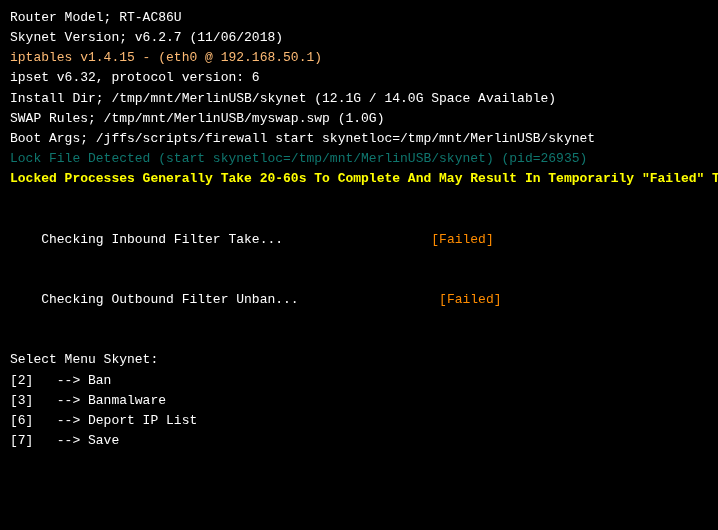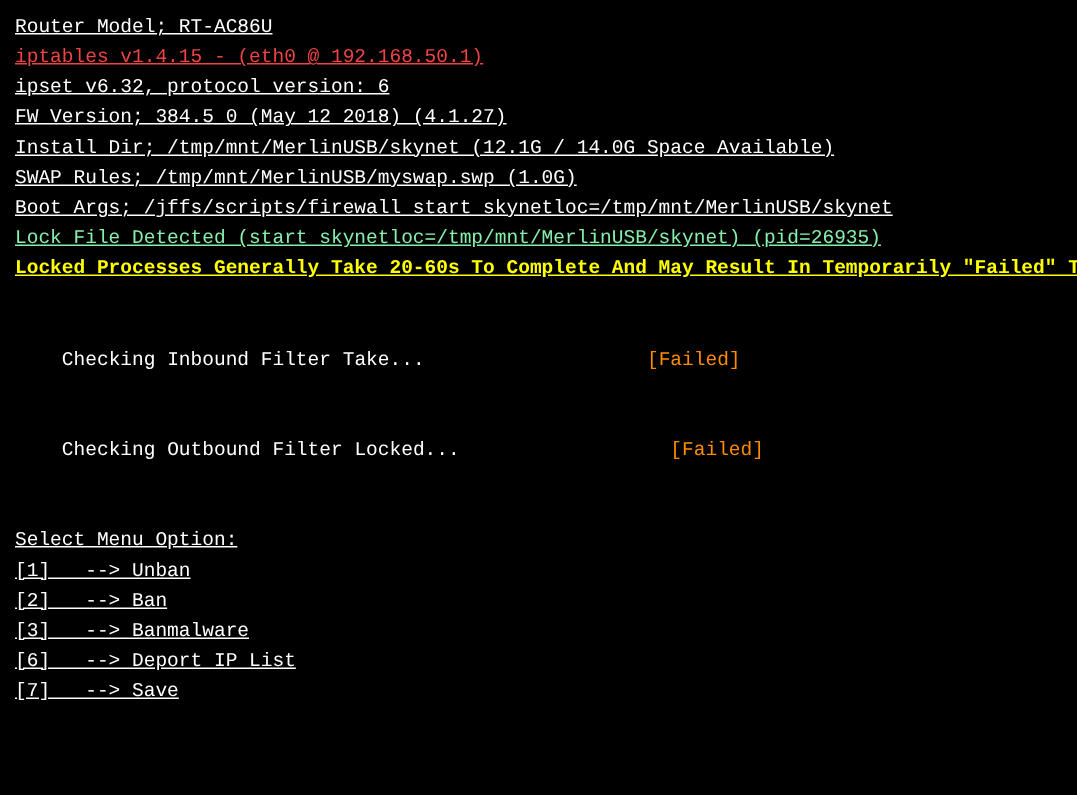--- a/index.html
+++ b/index.html
@@ -8,53 +8,51 @@
       font-family: 'Courier New', Courier, monospace;
       font-size: 13px;
       width: 718px;
       height: 530px;
       overflow: hidden;
       padding: 8px 10px;
     }
     .line {
       line-height: 1.55;
       white-space: pre;
-      text-decoration: underline;
     }
     .white { color: #ffffff; }
-    .cyan { color: #ef4444; }
-    .red { color: #86efac; }
+    .cyan { color: #fdba74; }
+    .red { color: #0f766e; }
     @keyframes blink {
       0%, 100% { opacity: 1; }
       50% { opacity: 0; }
     }
     .failed { color: #ff8c00; }
     .warning-line { color: #ffff00; font-weight: bold; }
   </style>
 </head>
 <body>
 
 <div>
   <div class="line white">Router Model; RT-AC86U</div>
+  <div class="line white">Skynet Version; v6.2.7 (11/06/2018)</div>
   <div class="line cyan">iptables v1.4.15 - (eth0 @ 192.168.50.1)</div>
   <div class="line white">ipset v6.32, protocol version: 6</div>
-  <div class="line white">FW Version; 384.5_0 (May 12 2018) (4.1.27)</div>
   <div class="line white">Install Dir; /tmp/mnt/MerlinUSB/skynet (12.1G / 14.0G Space Available)</div>
   <div class="line white">SWAP Rules; /tmp/mnt/MerlinUSB/myswap.swp (1.0G)</div>
   <div class="line white">Boot Args; /jffs/scripts/firewall start skynetloc=/tmp/mnt/MerlinUSB/skynet</div>
   <div class="line red">Lock File Detected (start skynetloc=/tmp/mnt/MerlinUSB/skynet) (pid=26935)</div>
   <div class="line warning-line">Locked Processes Generally Take 20-60s To Complete And May Result In Temporarily "Failed" Tests</div>
   <div class="line">&nbsp;</div>
   <div class="line">
     <span class="white">Checking Inbound Filter Take...                   </span><span class="failed">[Failed]</span>
   </div>
   <div class="line">
-    <span class="white">Checking Outbound Filter Locked...                  </span><span class="failed">[Failed]</span>
+    <span class="white">Checking Outbound Filter Unban...                  </span><span class="failed">[Failed]</span>
   </div>
   <div class="line">&nbsp;</div>
-  <div class="line white">Select Menu Option:</div>
-  <div class="line white">[1]   --&gt; Unban</div>
+  <div class="line white">Select Menu Skynet:</div>
   <div class="line white">[2]   --&gt; Ban</div>
   <div class="line white">[3]   --&gt; Banmalware</div>
   <div class="line white">[6]   --&gt; Deport IP List</div>
   <div class="line white">[7]   --&gt; Save</div>
 
 </div>
 
 </body></html>

